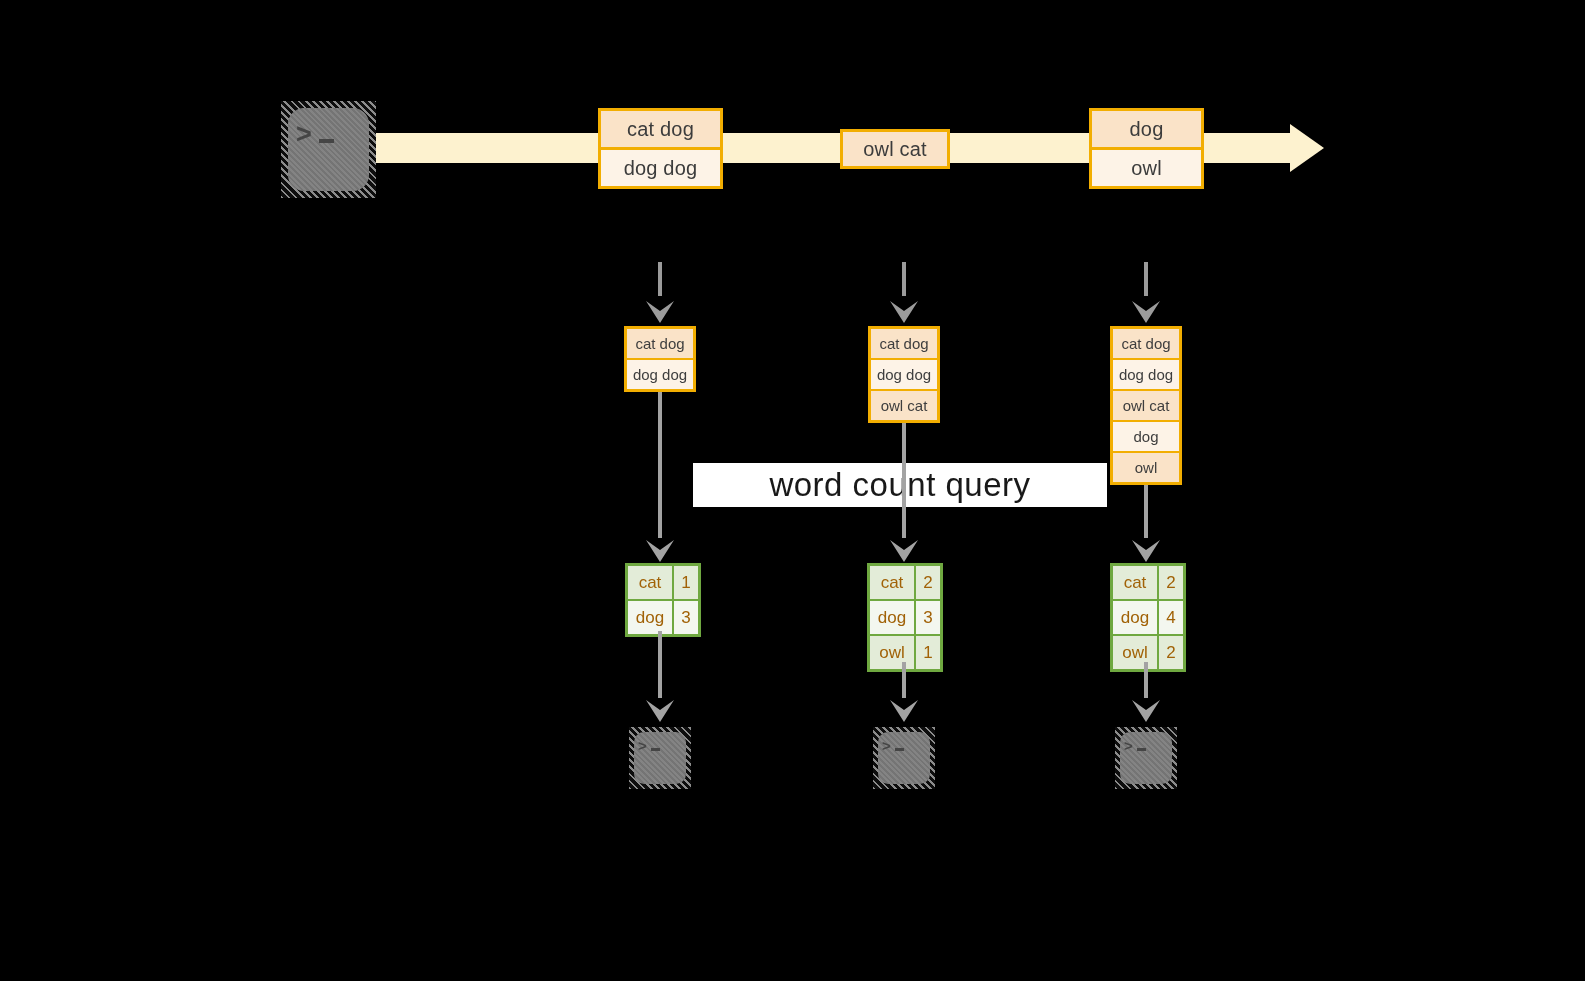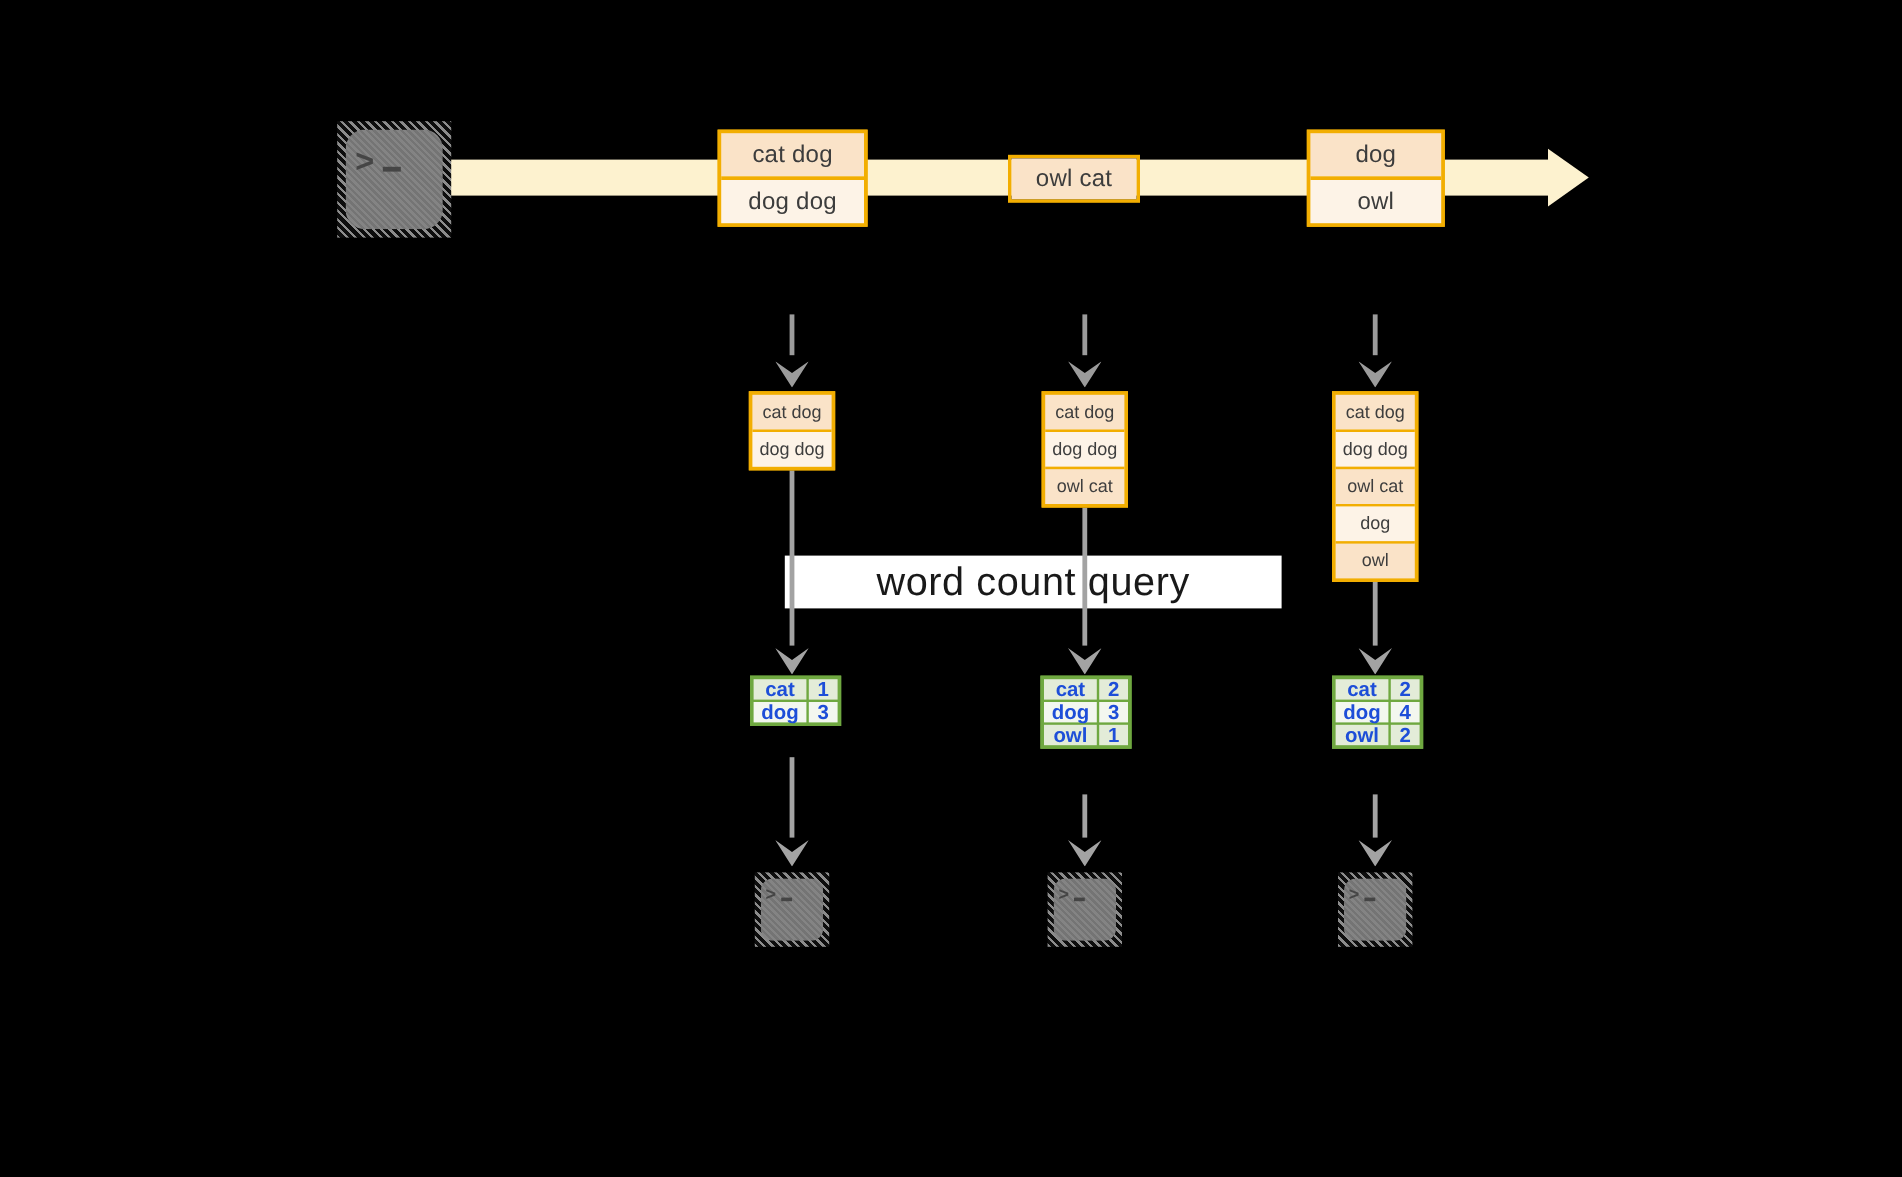--- a/index.html
+++ b/index.html
@@ -35,22 +35,22 @@
          clip-path:polygon(0 0,50% 45%,100% 0,50% 100%);}
   .ahead.dashed{background:#9b9b9b;}
 
   
   .banner{background:#fff;z-index:1;display:flex;align-items:center;justify-content:center;}
   .banner span{font-size:33px;font-weight:300;color:#191919;letter-spacing:.5px;}
 
   
   .ctable{border:3px solid #6fa840;background:#6fa840;z-index:2;
           display:grid;grid-template-columns:44px 24px;gap:2px;}
-  .tcell{height:17px;display:flex;align-items:center;justify-content:center;
-         font-size:17px;color:#1d4ed8;font-weight:bold;}
+  .tcell{height:33px;display:flex;align-items:center;justify-content:center;
+         font-size:17px;color:#a16207;}
   .row-dark{background:#e3ecd8;}
   .row-light{background:#f3f7ef;}
 
   
   .terminal{background:repeating-linear-gradient(45deg,#8c8c8c 0 2px,#0d0d0d 2px 5px);z-index:4;}
   .terminal-inner{position:absolute;background:#7d7d7d;
     background-image:repeating-linear-gradient(45deg,rgba(255,255,255,.05) 0 2px,rgba(0,0,0,.07) 2px 4px);}
   .term-lg .terminal-inner{inset:7px;border-radius:16px;}
   .term-sm .terminal-inner{inset:5px;border-radius:10px;}
   .prompt-row{position:absolute;display:flex;align-items:center;color:#454545;font-weight:700;}
@@ -105,21 +105,21 @@
     <div class="scell fill-dark">owl cat</div>
   </div>
   <div class="abs stack" style="left:1110px;top:326px;">
     <div class="scell fill-dark">cat dog</div>
     <div class="scell fill-light">dog dog</div>
     <div class="scell fill-dark">owl cat</div>
     <div class="scell fill-light">dog</div>
     <div class="scell fill-dark">owl</div>
   </div>
 
-  <div class="abs banner" style="left:654px;top:463px;width:414px;height:44px;">
+  <div class="abs banner" style="left:693px;top:463px;width:414px;height:44px;">
     <span>word count query</span>
   </div>
 
   <div class="abs shaft" style="left:658px;top:392px;height:146px;"></div>
   <div class="abs ahead" style="left:646px;top:540px;"></div>
   <div class="abs shaft" style="left:902px;top:423px;height:115px;"></div>
   <div class="abs ahead" style="left:890px;top:540px;"></div>
   <div class="abs shaft" style="left:1144px;top:485px;height:53px;"></div>
   <div class="abs ahead" style="left:1132px;top:540px;"></div>
 

